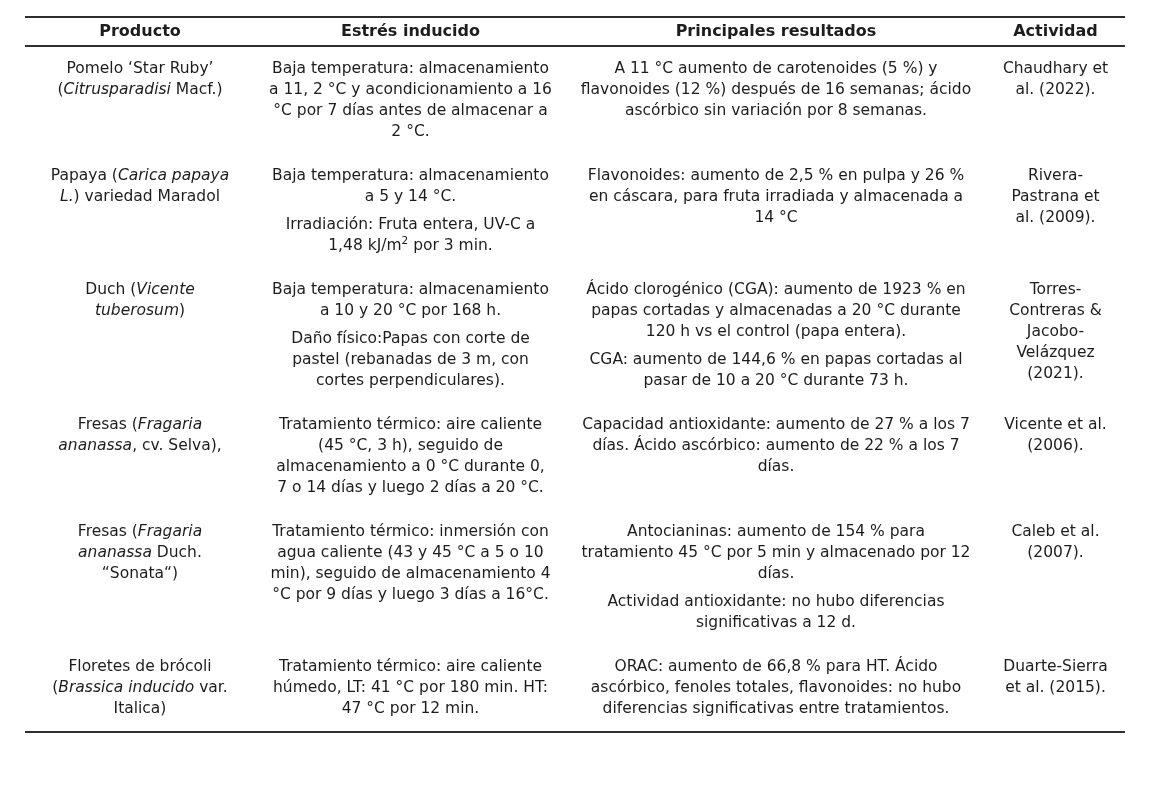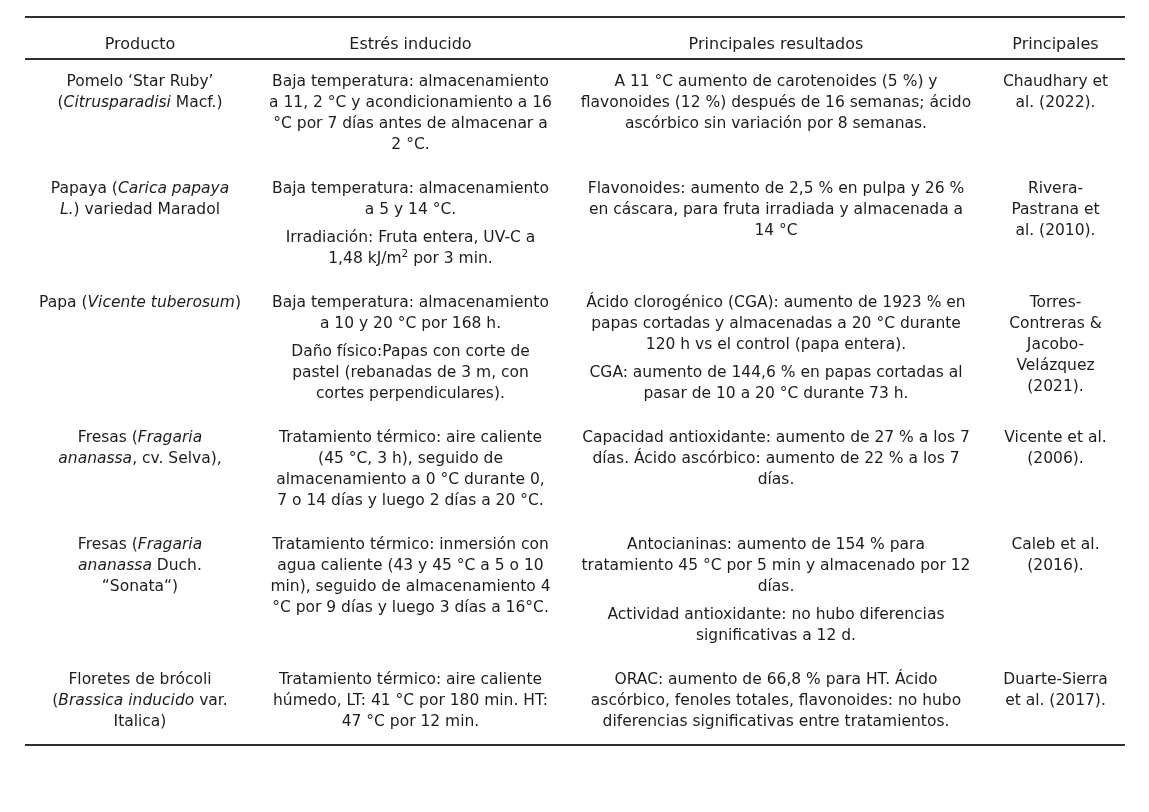--- a/index.html
+++ b/index.html
@@ -18,24 +18,24 @@
   .page{padding:16px 24px 0 25px;}
   table.results{
     width:1100px;
     border-collapse:collapse;
     border-top:2px solid var(--rule);
     border-bottom:2px solid var(--rule);
     table-layout:fixed;
   }
   thead th{
     border-bottom:2px solid var(--rule);
-    font-weight:normal;
+    font-weight:bold;
     font-size:16px;
     line-height:20px;
-    padding:16px 4px 4px;
+    padding:3px 4px 4px;
     text-align:center;
     color:var(--text);
   }
   tbody td{
     font-size:15.5px;
     line-height:21px;
     text-align:center;
     vertical-align:top;
     padding:4px 7px 5px;
     color:var(--text);
@@ -57,21 +57,21 @@
       <col class="c1">
         <col class="c2">
         <col class="c3">
         <col class="c4">
     </colgroup>
     <thead>
       <tr>
         <th>Producto</th>
         <th>Estrés inducido</th>
         <th>Principales resultados</th>
-        <th>Principales</th>
+        <th>Actividad</th>
       </tr>
     </thead>
     <tbody>
         <tr>
           <td>
             <div class="block"><span>Pomelo ‘Star Ruby’ (</span><em>Citrusparadisi</em><span> Macf.)</span></div>
           </td>
           <td>
             <div class="block"><span>Baja temperatura: almacenamiento a 11, 2 °C y acondicionamiento a 16 °C por 7 días antes de almacenar a 2 °C.</span></div>
           </td>
@@ -87,26 +87,26 @@
             <div class="block"><span>Papaya (</span><em>Carica papaya L.</em><span>) variedad Maradol</span></div>
           </td>
           <td>
             <div class="block"><span>Baja temperatura: almacenamiento a 5 y 14 °C.</span></div>
             <div class="block"><span>Irradiación: Fruta entera, UV-C a 1,48 kJ/m</span><sup>2</sup><span> por 3 min.</span></div>
           </td>
           <td>
             <div class="block"><span>Flavonoides: aumento de 2,5 % en pulpa y 26 % en cáscara, para fruta irradiada y almacenada a 14 °C</span></div>
           </td>
           <td>
-            <div class="block"><span>Rivera-Pastrana et al. (2010).</span></div>
+            <div class="block"><span>Rivera-Pastrana et al. (2009).</span></div>
           </td>
         </tr>
         <tr>
           <td>
-            <div class="block"><span>Papa (</span><em>Vicente tuberosum</em><span>)</span></div>
+            <div class="block"><span>Duch (</span><em>Vicente tuberosum</em><span>)</span></div>
           </td>
           <td>
             <div class="block"><span>Baja temperatura: almacenamiento a 10 y 20 °C por 168 h.</span></div>
             <div class="block"><span>Daño físico:Papas con corte de pastel (rebanadas de 3 m, con cortes perpendiculares).</span></div>
           </td>
           <td>
             <div class="block"><span>Ácido clorogénico (CGA): aumento de 1923 % en papas cortadas y almacenadas a 20 °C durante 120 h vs el control (papa entera).</span></div>
             <div class="block"><span>CGA: aumento de 144,6 % en papas cortadas al pasar de 10 a 20 °C durante 73 h.</span></div>
           </td>
           <td>
@@ -132,32 +132,32 @@
             <div class="block"><span>Fresas (</span><em>Fragaria ananassa</em><span> Duch. “Sonata“)</span></div>
           </td>
           <td>
             <div class="block"><span>Tratamiento térmico: inmersión con agua caliente (43 y 45 °C a 5 o 10 min), seguido de almacenamiento 4 °C por 9 días y luego 3 días a 16°C.</span></div>
           </td>
           <td>
             <div class="block"><span>Antocianinas: aumento de 154 % para tratamiento 45 °C por 5 min y almacenado por 12 días.</span></div>
             <div class="block"><span>Actividad antioxidante: no hubo diferencias significativas a 12 d.</span></div>
           </td>
           <td>
-            <div class="block"><span>Caleb et al. (2016).</span></div>
+            <div class="block"><span>Caleb et al. (2007).</span></div>
           </td>
         </tr>
         <tr>
           <td>
             <div class="block"><span>Floretes de brócoli (</span><em>Brassica inducido</em><span> var. Italica)</span></div>
           </td>
           <td>
             <div class="block"><span>Tratamiento térmico: aire caliente húmedo, LT: 41 °C por 180 min. HT: 47 °C por 12 min.</span></div>
           </td>
           <td>
             <div class="block"><span>ORAC: aumento de 66,8 % para HT. Ácido ascórbico, fenoles totales, flavonoides: no hubo diferencias significativas entre tratamientos.</span></div>
           </td>
           <td>
-            <div class="block"><span>Duarte-Sierra et al. (2017).</span></div>
+            <div class="block"><span>Duarte-Sierra et al. (2015).</span></div>
           </td>
         </tr>
       </tbody>
   </table>
 </div>
 
 </body></html>

